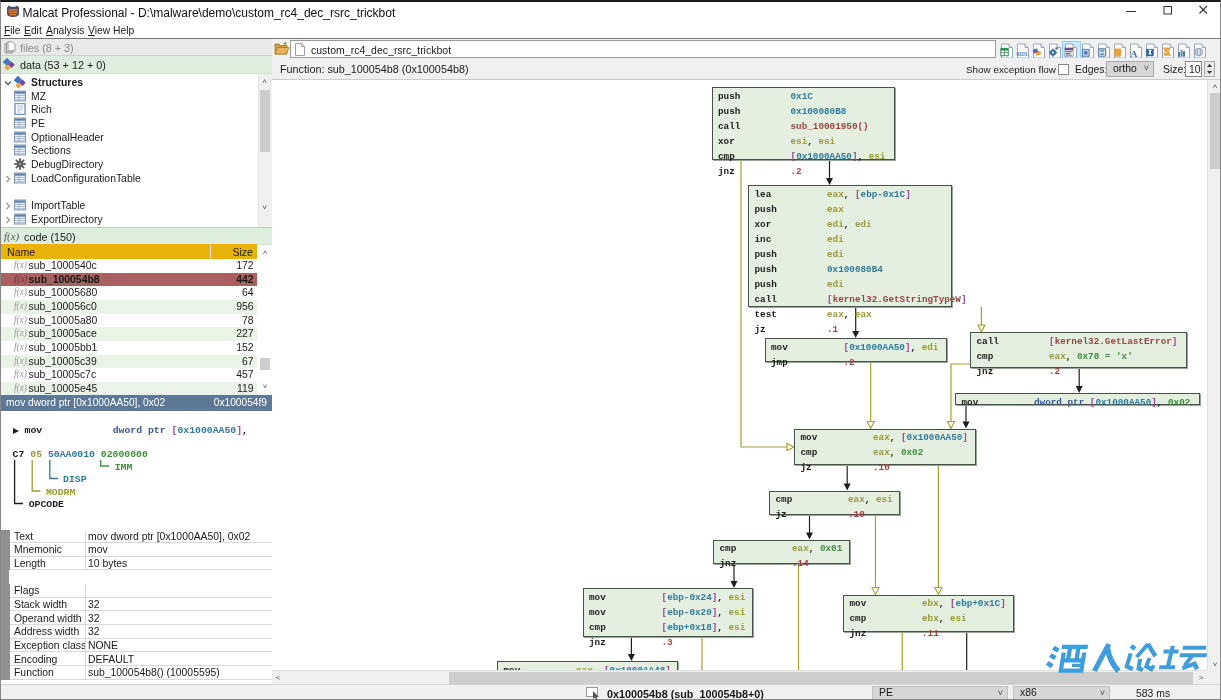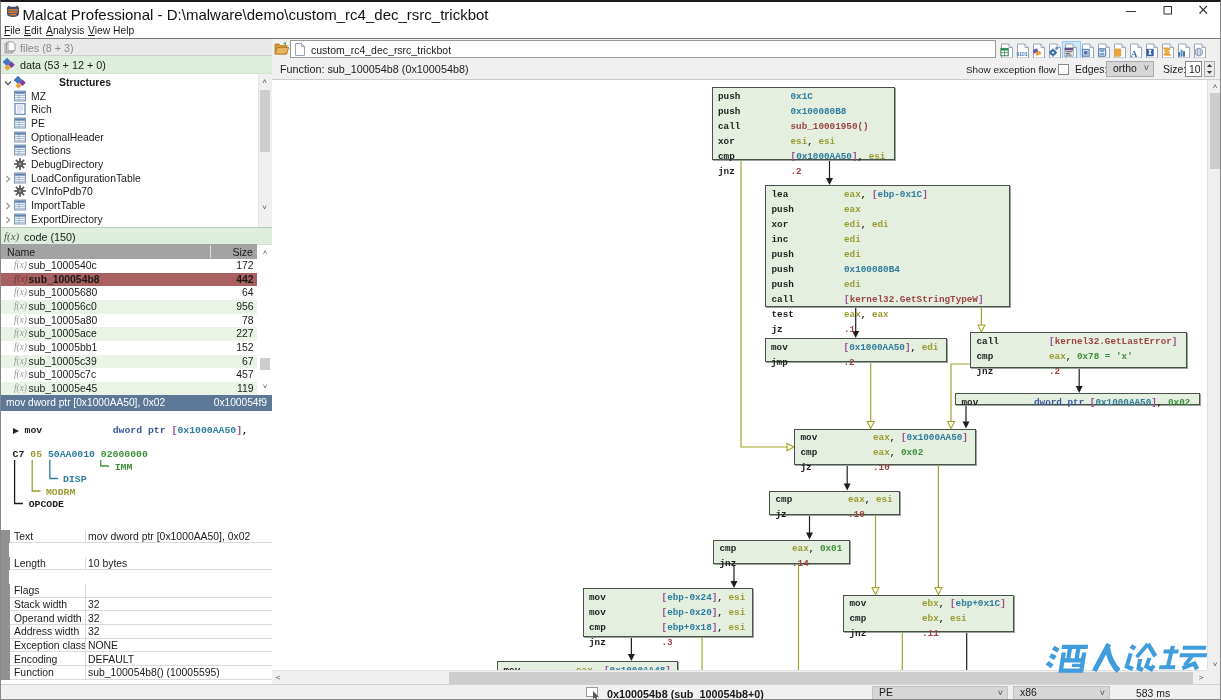--- a/index.html
+++ b/index.html
@@ -1,39 +1,39 @@
 <!DOCTYPE html>
 <html><head><meta charset="utf-8"><style>
 * { margin:0; padding:0; box-sizing:border-box; }
 html,body { width:1221px; height:700px; overflow:hidden; }
 body { font-family:"Liberation Sans",sans-serif; font-size:10.4px; color:#1a1a1a; background:#fff; position:relative; }
 
 #frame { position:absolute; left:0; top:0; width:1221px; height:700px; border:1px solid #888; border-top:2px solid #1a1a1a; pointer-events:none; z-index:99; }
 #titlebar { position:absolute; left:0; top:0; width:1221px; height:23px; background:#fff; }
-#title { position:absolute; left:22.5px; top:6px; font-size:15px; color:#111; }
+#title { position:absolute; left:22.5px; top:6px; font-size:12px; color:#111; }
 #menubar { position:absolute; left:0; top:23px; width:1221px; height:15px; background:#fff; }
 .mi { position:absolute; top:2px; font-size:10.3px; }
 .mi u { text-decoration:underline; text-underline-offset:1px; }
 
 #left { position:absolute; left:0; top:38px; width:272px; height:662px; background:#fff; border-top:1px solid #777; }
 .hdr { position:absolute; left:0; width:272px; height:18px; font-size:10.8px; }
 #hfiles { top:0; height:17px; background:#e9e9e9; color:#8a8a8a; border-bottom:1px solid #cfcfcf; }
 #hdata  { top:17px; background:#ddefdc; border-bottom:1px solid #cfe3cf; }
 #hcode  { top:188px; background:#ddefdc; border-top:1px solid #b9cdb9; border-bottom:1px solid #cfe3cf;}
 .hdr span.htxt { position:absolute; left:20px; top:2.8px; }
 
 .trow { position:absolute; left:0; width:257px; height:13.66px; }
 .trow .ticon { position:absolute; left:14px; top:0px; }
 .trow span:last-child { position:absolute; left:31px; top:1px; font-size:10.4px; }
 
 .sb { position:absolute; background:#f0f0f0; }
 .sbthumb { position:absolute; background:#cdcdcd; }
 .sbarrow { position:absolute; width:14px; height:8px; text-align:center; font-size:8px; color:#555; line-height:8px; }
 
-#fhead { position:absolute; left:0; top:205px; width:257px; height:18px; background:#a3a3a3; border-bottom:1px solid #dcdcdc; font-size:10.6px; }
+#fhead { position:absolute; left:0; top:205px; width:257px; height:18px; background:#eab308; border-bottom:1px solid #dcdcdc; font-size:10.6px; }
 #fhead .hn { position:absolute; left:7px; top:2px; }
 #fhead .hs { position:absolute; right:4px; top:2px; }
 #fhead .dv { position:absolute; left:210px; top:1px; width:1px; height:13px; background:#e0e0e0; }
 .frow { position:absolute; left:0; width:257px; height:13.65px; background:#fff; font-size:10.4px; }
 .frow.green { background:#e9f4e7; }
 .frow.sel { background:#a96060; font-weight:bold; }
 .frow .fx { position:absolute; left:14px; top:1px; font-family:"Liberation Serif",serif; font-style:italic; font-size:9.3px; color:#999; }
 .frow.sel .fx { color:#7d4040; }
 .frow .fname { position:absolute; left:28.5px; top:1.2px; }
 .frow .fsize { position:absolute; right:3.5px; top:1.2px; }
@@ -126,21 +126,21 @@
   <div style="position:absolute;left:0;top:35px;width:272px;height:153px;background:#fff;overflow:hidden">
     <div class="trow" style="top:2.0px">
         <svg width="8" height="8" viewBox="0 0 8 8" style="position:absolute;left:4px;top:3px">
           <path d="M1,2.5 L4,5.5 L7,2.5" fill="none" stroke="#555" stroke-width="1.3"></path>
         </svg>
         <span class="ticon"><svg width="13" height="13" viewBox="0 0 13 13">
             <rect x="1" y="1" width="6" height="6" transform="rotate(45 4 4)" fill="#4276c4"></rect>
             <rect x="6.2" y="4.4" width="4.6" height="4.6" transform="rotate(45 8.5 6.7)" fill="#7e3f9d"></rect>
             <rect x="2.2" y="7.4" width="4.4" height="4.4" transform="rotate(45 4.4 9.6)" fill="#e8a33d"></rect>
           </svg></span>
-        <span style="font-weight:bold;margin-left:28px;">Structures</span>
+        <span style="font-weight:bold;">Structures</span>
       </div>
 <div class="trow" style="top:15.66px">
         <span class="ticon"><svg width="12" height="12" viewBox="0 0 12 12">
             <rect x="0.5" y="1" width="11" height="10" fill="#f4f6fa" stroke="#8898b0" stroke-width="1"></rect>
             <rect x="1" y="1.5" width="10" height="2.2" fill="#5b7fae"></rect>
             <line x1="1" y1="5.4" x2="11" y2="5.4" stroke="#9fb4cf" stroke-width="1"></line>
             <line x1="1" y1="7.6" x2="11" y2="7.6" stroke="#9fb4cf" stroke-width="1"></line>
             <line x1="1" y1="9.8" x2="11" y2="9.8" stroke="#9fb4cf" stroke-width="1"></line>
             <line x1="5" y1="4" x2="5" y2="11" stroke="#9fb4cf" stroke-width="1"></line>
           </svg></span>
@@ -208,33 +208,20 @@
         </svg>
         <span class="ticon"><svg width="12" height="12" viewBox="0 0 12 12">
             <rect x="0.5" y="1" width="11" height="10" fill="#f4f6fa" stroke="#8898b0" stroke-width="1"></rect>
             <rect x="1" y="1.5" width="10" height="2.2" fill="#5b7fae"></rect>
             <line x1="1" y1="5.4" x2="11" y2="5.4" stroke="#9fb4cf" stroke-width="1"></line>
             <line x1="1" y1="7.6" x2="11" y2="7.6" stroke="#9fb4cf" stroke-width="1"></line>
             <line x1="1" y1="9.8" x2="11" y2="9.8" stroke="#9fb4cf" stroke-width="1"></line>
             <line x1="5" y1="4" x2="5" y2="11" stroke="#9fb4cf" stroke-width="1"></line>
           </svg></span>
         <span style="">LoadConfigurationTable</span>
-      </div>
-<div class="trow" style="top:111.27999999999999px">
-        <span class="ticon"><svg width="12" height="12" viewBox="0 0 12 12">
-            <g fill="#5a5a5a">
-              <circle cx="6" cy="6" r="3.2"></circle>
-              <rect x="5.1" y="0.2" width="1.8" height="11.6"></rect>
-              <rect x="0.2" y="5.1" width="11.6" height="1.8"></rect>
-              <rect x="5.1" y="0.2" width="1.8" height="11.6" transform="rotate(45 6 6)"></rect>
-              <rect x="5.1" y="0.2" width="1.8" height="11.6" transform="rotate(-45 6 6)"></rect>
-            </g>
-            <circle cx="6" cy="6" r="1.3" fill="#9a9a9a"></circle>
-          </svg></span>
-        <span style="">CVInfoPdb70</span>
       </div>
 <div class="trow" style="top:124.93999999999998px">
         <svg width="8" height="8" viewBox="0 0 8 8" style="position:absolute;left:4px;top:3px">
           <path d="M2.5,1 L5.5,4 L2.5,7" fill="none" stroke="#9a9a9a" stroke-width="1.3"></path>
         </svg>
         <span class="ticon"><svg width="12" height="12" viewBox="0 0 12 12">
             <rect x="0.5" y="1" width="11" height="10" fill="#f4f6fa" stroke="#8898b0" stroke-width="1"></rect>
             <rect x="1" y="1.5" width="10" height="2.2" fill="#5b7fae"></rect>
             <line x1="1" y1="5.4" x2="11" y2="5.4" stroke="#9fb4cf" stroke-width="1"></line>
             <line x1="1" y1="7.6" x2="11" y2="7.6" stroke="#9fb4cf" stroke-width="1"></line>
@@ -341,20 +328,24 @@
       <text x="63.1" y="23" font-family="Liberation Mono" font-weight="bold" font-size="9.8" fill="#2e7b9d">DISP</text>
       <text x="45.9" y="35.5" font-family="Liberation Mono" font-weight="bold" font-size="9.8" fill="#9b9b33">MODRM</text>
       <text x="28.7" y="48" font-family="Liberation Mono" font-weight="bold" font-size="9.8" fill="#1c1c1c">OPCODE</text>
     </svg>
   </div>
   <div id="props">
       <div class="gutter"></div>
       <div class="prow" style="top:0.0px">
         <span class="pk">Text</span>
         <span class="pv">mov dword ptr [0x1000AA50], 0x02</span>
+      </div>
+<div class="prow" style="top:13.65px">
+        <span class="pk">Mnemonic</span>
+        <span class="pv">mov</span>
       </div>
 <div class="prow" style="top:27.3px">
         <span class="pk">Length</span>
         <span class="pv">10 bytes</span>
       </div>
 <div class="prow" style="top:54.6px">
         <span class="pk">Flags</span>
         <span class="pv"></span>
       </div>
 <div class="prow" style="top:68.25px">
@@ -573,21 +564,21 @@
     </svg>
   <div id="nodes">
       <div class="node" style="left:711.5px;top:87px;width:183px;height:72.5px">
         <pre><i class="k">push         </i><i class="t">0x1C</i>
 <i class="k">push         </i><i class="t">0x100080B8</i>
 <i class="k">call         </i><i class="r">sub_10001950()</i>
 <i class="k">xor          </i><i class="o">esi</i><i class="k">, </i><i class="o">esi</i>
 <i class="k">cmp          </i><i class="p">[</i><i class="t">0x1000AA50</i><i class="p">]</i><i class="k">, </i><i class="o">esi</i>
 <i class="k">jnz          </i><i class="r">.2</i></pre>
       </div>
-<div class="node" style="left:765px;top:185px;width:245px;height:122px">
+<div class="node" style="left:748px;top:185px;width:204px;height:122px">
         <pre><i class="k">lea          </i><i class="o">eax</i><i class="k">, </i><i class="p">[</i><i class="t">ebp-0x1C</i><i class="p">]</i>
 <i class="k">push         </i><i class="o">eax</i>
 <i class="k">xor          </i><i class="o">edi</i><i class="k">, </i><i class="o">edi</i>
 <i class="k">inc          </i><i class="o">edi</i>
 <i class="k">push         </i><i class="o">edi</i>
 <i class="k">push         </i><i class="t">0x100080B4</i>
 <i class="k">push         </i><i class="o">edi</i>
 <i class="k">call         </i><i class="p">[</i><i class="r">kernel32.GetStringTypeW</i><i class="p">]</i>
 <i class="k">test         </i><i class="o">eax</i><i class="k">, </i><i class="o">eax</i>
 <i class="k">jz           </i><i class="r">.1</i></pre>

